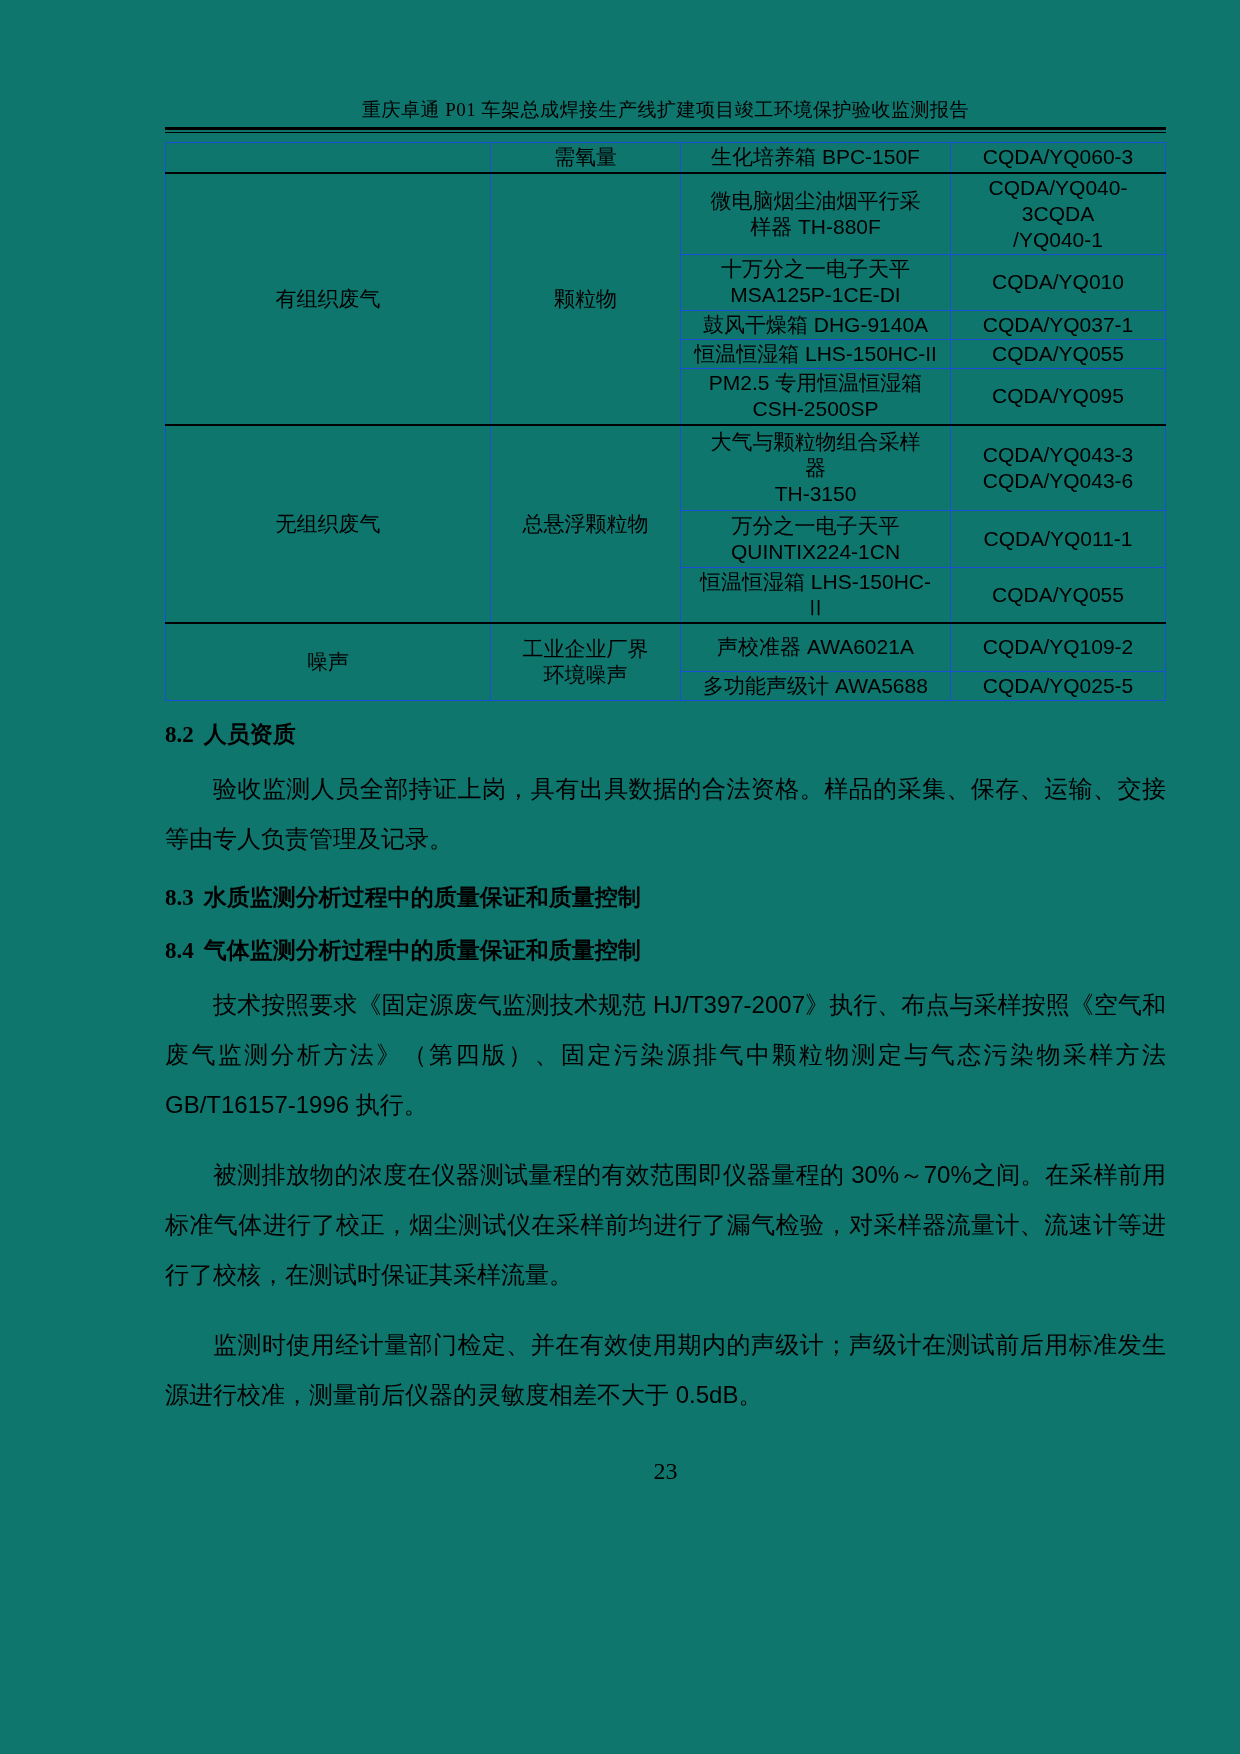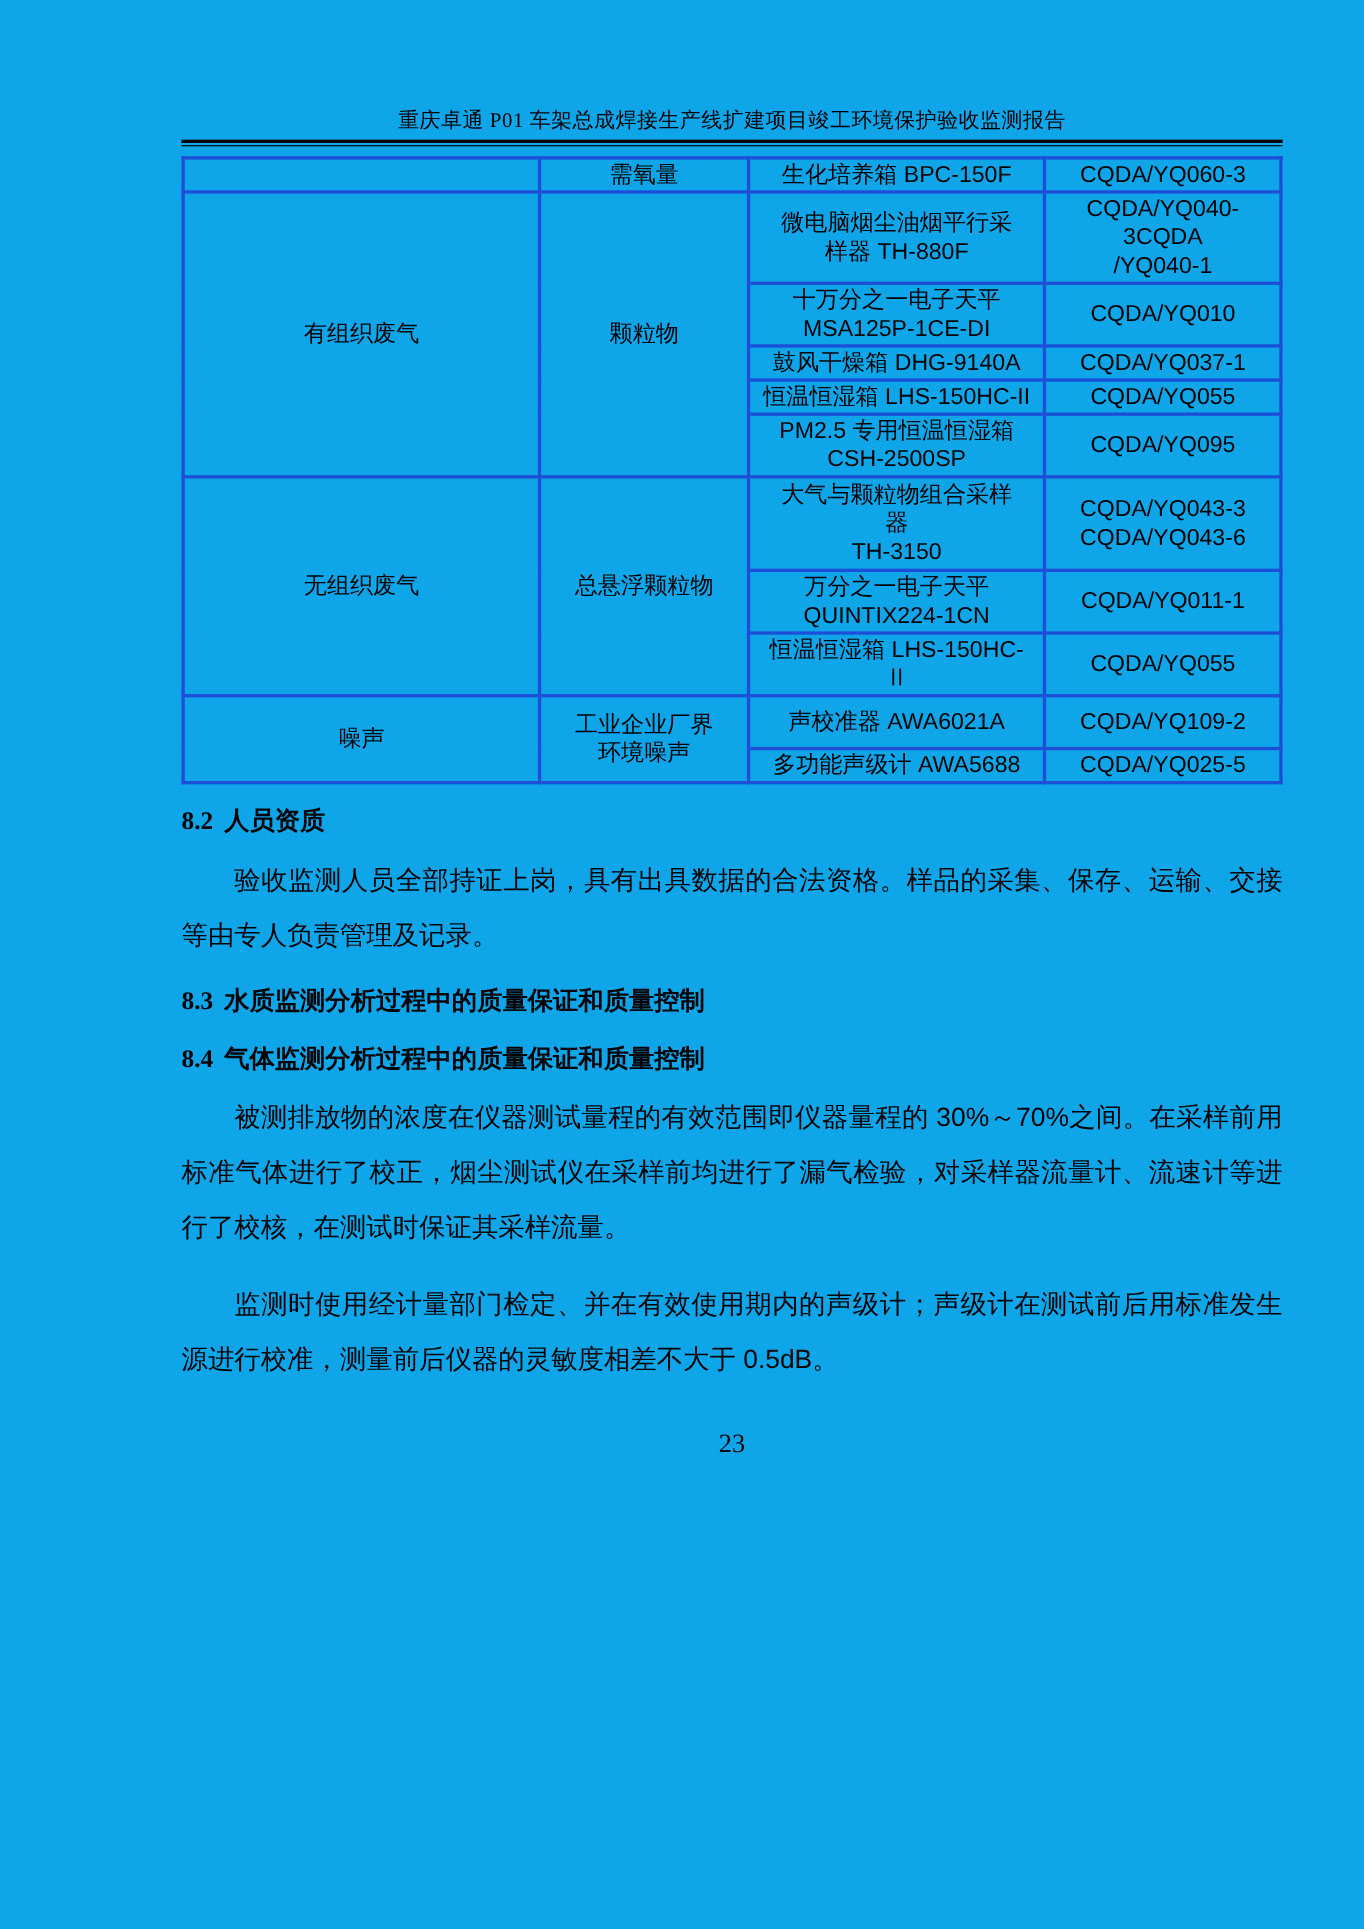--- a/index.html
+++ b/index.html
@@ -1,39 +1,39 @@
 <!DOCTYPE html>
 <html lang="zh"><head>
 <meta charset="utf-8">
 <style>
   html,body{margin:0;padding:0;background:#ffffff;}
   .page{
     width:1240px;height:1754px;box-sizing:border-box;
-    background:#0ea5e9;color:#000;position:relative;
+    background:#0f766e;color:#000;position:relative;
     padding:98px 74px 0 165px;overflow:hidden;
     font-family:"Liberation Serif", serif;
   }
   
   .page-header-title{
     text-align:center;font-size:19px;line-height:24px;
     font-family:"Liberation Serif", serif;letter-spacing:.5px;
   }
   .header-rule{
     margin-top:5px;height:2px;
     border-top:3px solid #000;border-bottom:1px solid #000;
   }
   
   table.inst{
     width:100%;border-collapse:collapse;table-layout:fixed;
     margin-top:9px;text-align:center;
     font-size:21px;line-height:26px;
     font-family:"Liberation Sans", serif;
   }
   table.inst td{
-    border:3px solid #1d4ed8;vertical-align:middle;
+    border:1px solid #1d4ed8;vertical-align:middle;
     padding:1px 3px;white-space:pre-line;overflow:hidden;
   }
   tr.group-start td{border-top:2px solid #000;}
   tr.h30{height:30px;} tr.h56{height:56px;} tr.h28{height:28px;}
   tr.h57{height:57px;} tr.h85{height:85px;} tr.h48{height:48px;}
   
   .sec-heading{
     margin:15px 0 0 0;font-size:23px;line-height:38px;
     font-weight:bold;font-family:"Liberation Serif", serif;
   }
@@ -133,19 +133,20 @@
       </tr>
     </tbody>
   </table>
 
   <h2 class="sec-heading"><span class="hnum">8.2</span><span class="htitle">人员资质</span></h2>
   <p class="para">验收监测人员全部持证上岗，具有出具数据的合法资格。样品的采集、保存、运输、交接等由专人负责管理及记录。</p>
 
   <h2 class="sec-heading"><span class="hnum">8.3</span><span class="htitle">水质监测分析过程中的质量保证和质量控制</span></h2>
 
   <h2 class="sec-heading"><span class="hnum">8.4</span><span class="htitle">气体监测分析过程中的质量保证和质量控制</span></h2>
+  <p class="para">技术按照要求《固定源废气监测技术规范 HJ/T397-2007》执行、布点与采样按照《空气和废气监测分析方法》（第四版）、固定污染源排气中颗粒物测定与气态污染物采样方法 GB/T16157-1996 执行。</p>
   <p class="para">被测排放物的浓度在仪器测试量程的有效范围即仪器量程的 30%～70%之间。在采样前用标准气体进行了校正，烟尘测试仪在采样前均进行了漏气检验，对采样器流量计、流速计等进行了校核，在测试时保证其采样流量。</p>
 
   <p class="para">监测时使用经计量部门检定、并在有效使用期内的声级计；声级计在测试前后用标准发生源进行校准，测量前后仪器的灵敏度相差不大于 0.5dB。</p>
 
   <div class="page-footer">23</div>
 
 </div>
 
 </body></html>

